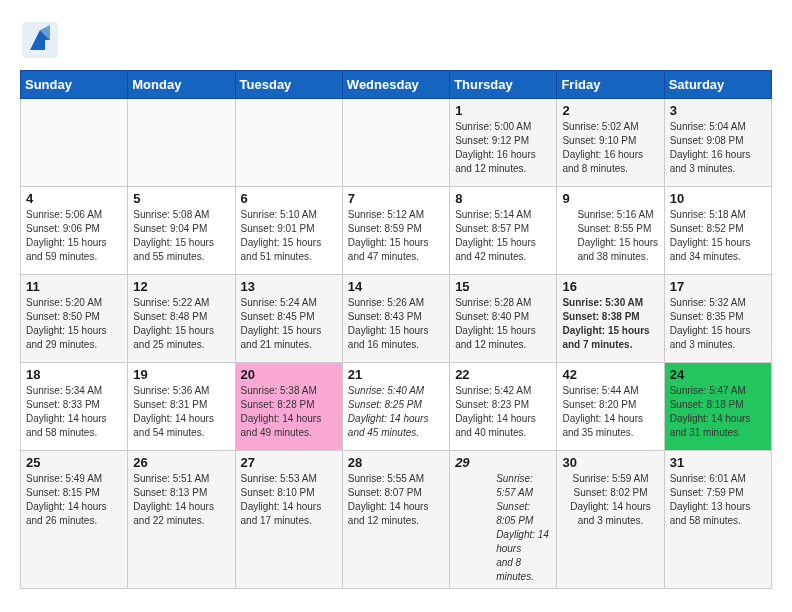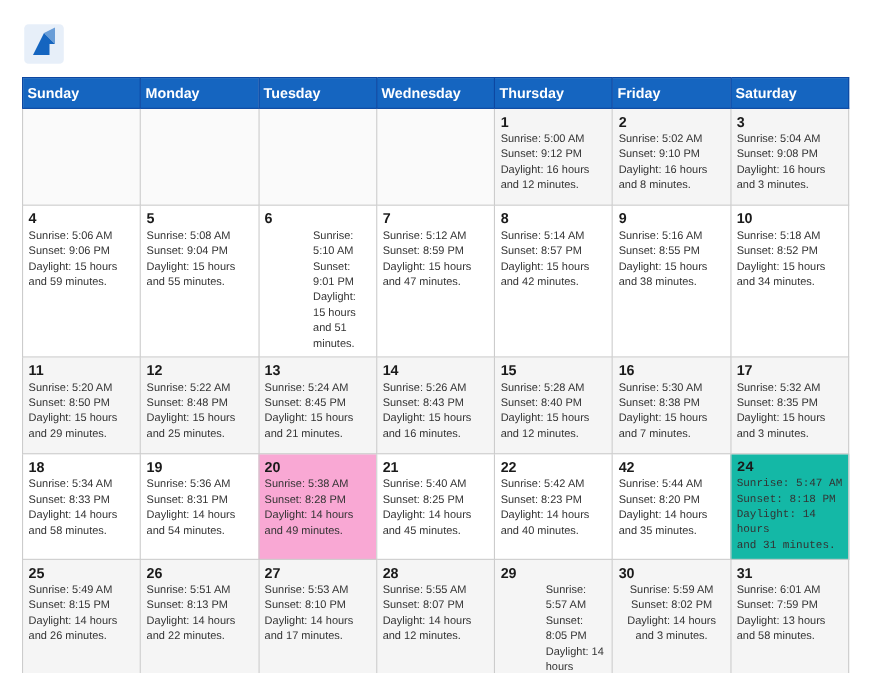--- a/index.html
+++ b/index.html
@@ -165,42 +165,42 @@
         </td>
         <td style="background: rgb(255, 255, 255);">
           <span class="day-number">5</span>
           <div class="day-info" style="white-space: pre-line;">Sunrise: 5:08 AM
 Sunset: 9:04 PM
 Daylight: 15 hours
 and 55 minutes.</div>
         </td>
         <td style="background: rgb(255, 255, 255);">
           <span class="day-number">6</span>
-          <div class="day-info" style="white-space: pre-line; margin-left: 44px;">Sunrise: 5:10 AM
+          <div class="day-info" style="white-space: pre-line;">Sunrise: 5:10 AM
 Sunset: 9:01 PM
 Daylight: 15 hours
 and 51 minutes.</div>
         </td>
         <td style="background: rgb(255, 255, 255);">
           <span class="day-number">7</span>
           <div class="day-info" style="white-space: pre-line;">Sunrise: 5:12 AM
 Sunset: 8:59 PM
 Daylight: 15 hours
 and 47 minutes.</div>
         </td>
         <td style="background: rgb(255, 255, 255);">
           <span class="day-number">8</span>
           <div class="day-info" style="white-space: pre-line;">Sunrise: 5:14 AM
 Sunset: 8:57 PM
 Daylight: 15 hours
 and 42 minutes.</div>
         </td>
         <td style="background: rgb(255, 255, 255);">
           <span class="day-number">9</span>
-          <div class="day-info" style="white-space: pre-line;">Sunrise: 5:16 AM
+          <div class="day-info" style="white-space: pre-line; margin-left: 15px;">Sunrise: 5:16 AM
 Sunset: 8:55 PM
 Daylight: 15 hours
 and 38 minutes.</div>
         </td>
         <td style="background: rgb(255, 255, 255);">
           <span class="day-number">10</span>
           <div class="day-info" style="white-space: pre-line;">Sunrise: 5:18 AM
 Sunset: 8:52 PM
 Daylight: 15 hours
 and 34 minutes.</div>
@@ -237,21 +237,21 @@
         </td>
         <td style="background: rgb(245, 245, 245);">
           <span class="day-number">15</span>
           <div class="day-info" style="white-space: pre-line;">Sunrise: 5:28 AM
 Sunset: 8:40 PM
 Daylight: 15 hours
 and 12 minutes.</div>
         </td>
         <td style="background: rgb(245, 245, 245);">
           <span class="day-number">16</span>
-          <div class="day-info" style="white-space: pre-line;">Sunrise: 5:30 AM
+          <div class="day-info" style="white-space: pre-line; font-weight: bold;">Sunrise: 5:30 AM
 Sunset: 8:38 PM
 Daylight: 15 hours
 and 7 minutes.</div>
         </td>
         <td style="background: rgb(245, 245, 245);">
           <span class="day-number">17</span>
           <div class="day-info" style="white-space: pre-line;">Sunrise: 5:32 AM
 Sunset: 8:35 PM
 Daylight: 15 hours
 and 3 minutes.</div>
@@ -274,40 +274,40 @@
         </td>
         <td style="background: #f9a8d4;">
           <span class="day-number">20</span>
           <div class="day-info" style="white-space: pre-line;">Sunrise: 5:38 AM
 Sunset: 8:28 PM
 Daylight: 14 hours
 and 49 minutes.</div>
         </td>
         <td style="background: rgb(255, 255, 255);">
           <span class="day-number">21</span>
-          <div class="day-info" style="white-space: pre-line;">Sunrise: 5:40 AM
+          <div class="day-info" style="white-space: pre-line; font-style: italic;">Sunrise: 5:40 AM
 Sunset: 8:25 PM
 Daylight: 14 hours
 and 45 minutes.</div>
         </td>
         <td style="background: rgb(255, 255, 255);">
           <span class="day-number">22</span>
           <div class="day-info" style="white-space: pre-line;">Sunrise: 5:42 AM
 Sunset: 8:23 PM
 Daylight: 14 hours
 and 40 minutes.</div>
         </td>
         <td style="background: rgb(255, 255, 255);">
           <span class="day-number">42</span>
           <div class="day-info" style="white-space: pre-line;">Sunrise: 5:44 AM
 Sunset: 8:20 PM
 Daylight: 14 hours
 and 35 minutes.</div>
         </td>
-        <td style="background: #14b8a6; font-family: Liberation Mono, monospace;">
+        <td style="background: #22c55e;">
           <span class="day-number">24</span>
           <div class="day-info" style="white-space: pre-line;">Sunrise: 5:47 AM
 Sunset: 8:18 PM
 Daylight: 14 hours
 and 31 minutes.</div>
         </td>
       </tr>
       <tr>
         <td style="background: rgb(245, 245, 245);">
           <span class="day-number">25</span>
@@ -330,21 +330,21 @@
 Daylight: 14 hours
 and 17 minutes.</div>
         </td>
         <td style="background: rgb(245, 245, 245);">
           <span class="day-number">28</span>
           <div class="day-info" style="white-space: pre-line;">Sunrise: 5:55 AM
 Sunset: 8:07 PM
 Daylight: 14 hours
 and 12 minutes.</div>
         </td>
-        <td style="background: rgb(245, 245, 245);">
+        <td style="background: rgb(245, 245, 245); font-style: italic;">
           <span class="day-number">29</span>
           <div class="day-info" style="white-space: pre-line; margin-left: 41px;">Sunrise: 5:57 AM
 Sunset: 8:05 PM
 Daylight: 14 hours
 and 8 minutes.</div>
         </td>
         <td style="background: rgb(245, 245, 245);">
           <span class="day-number">30</span>
           <div class="day-info" style="white-space: pre-line; text-align: center;">Sunrise: 5:59 AM
 Sunset: 8:02 PM

